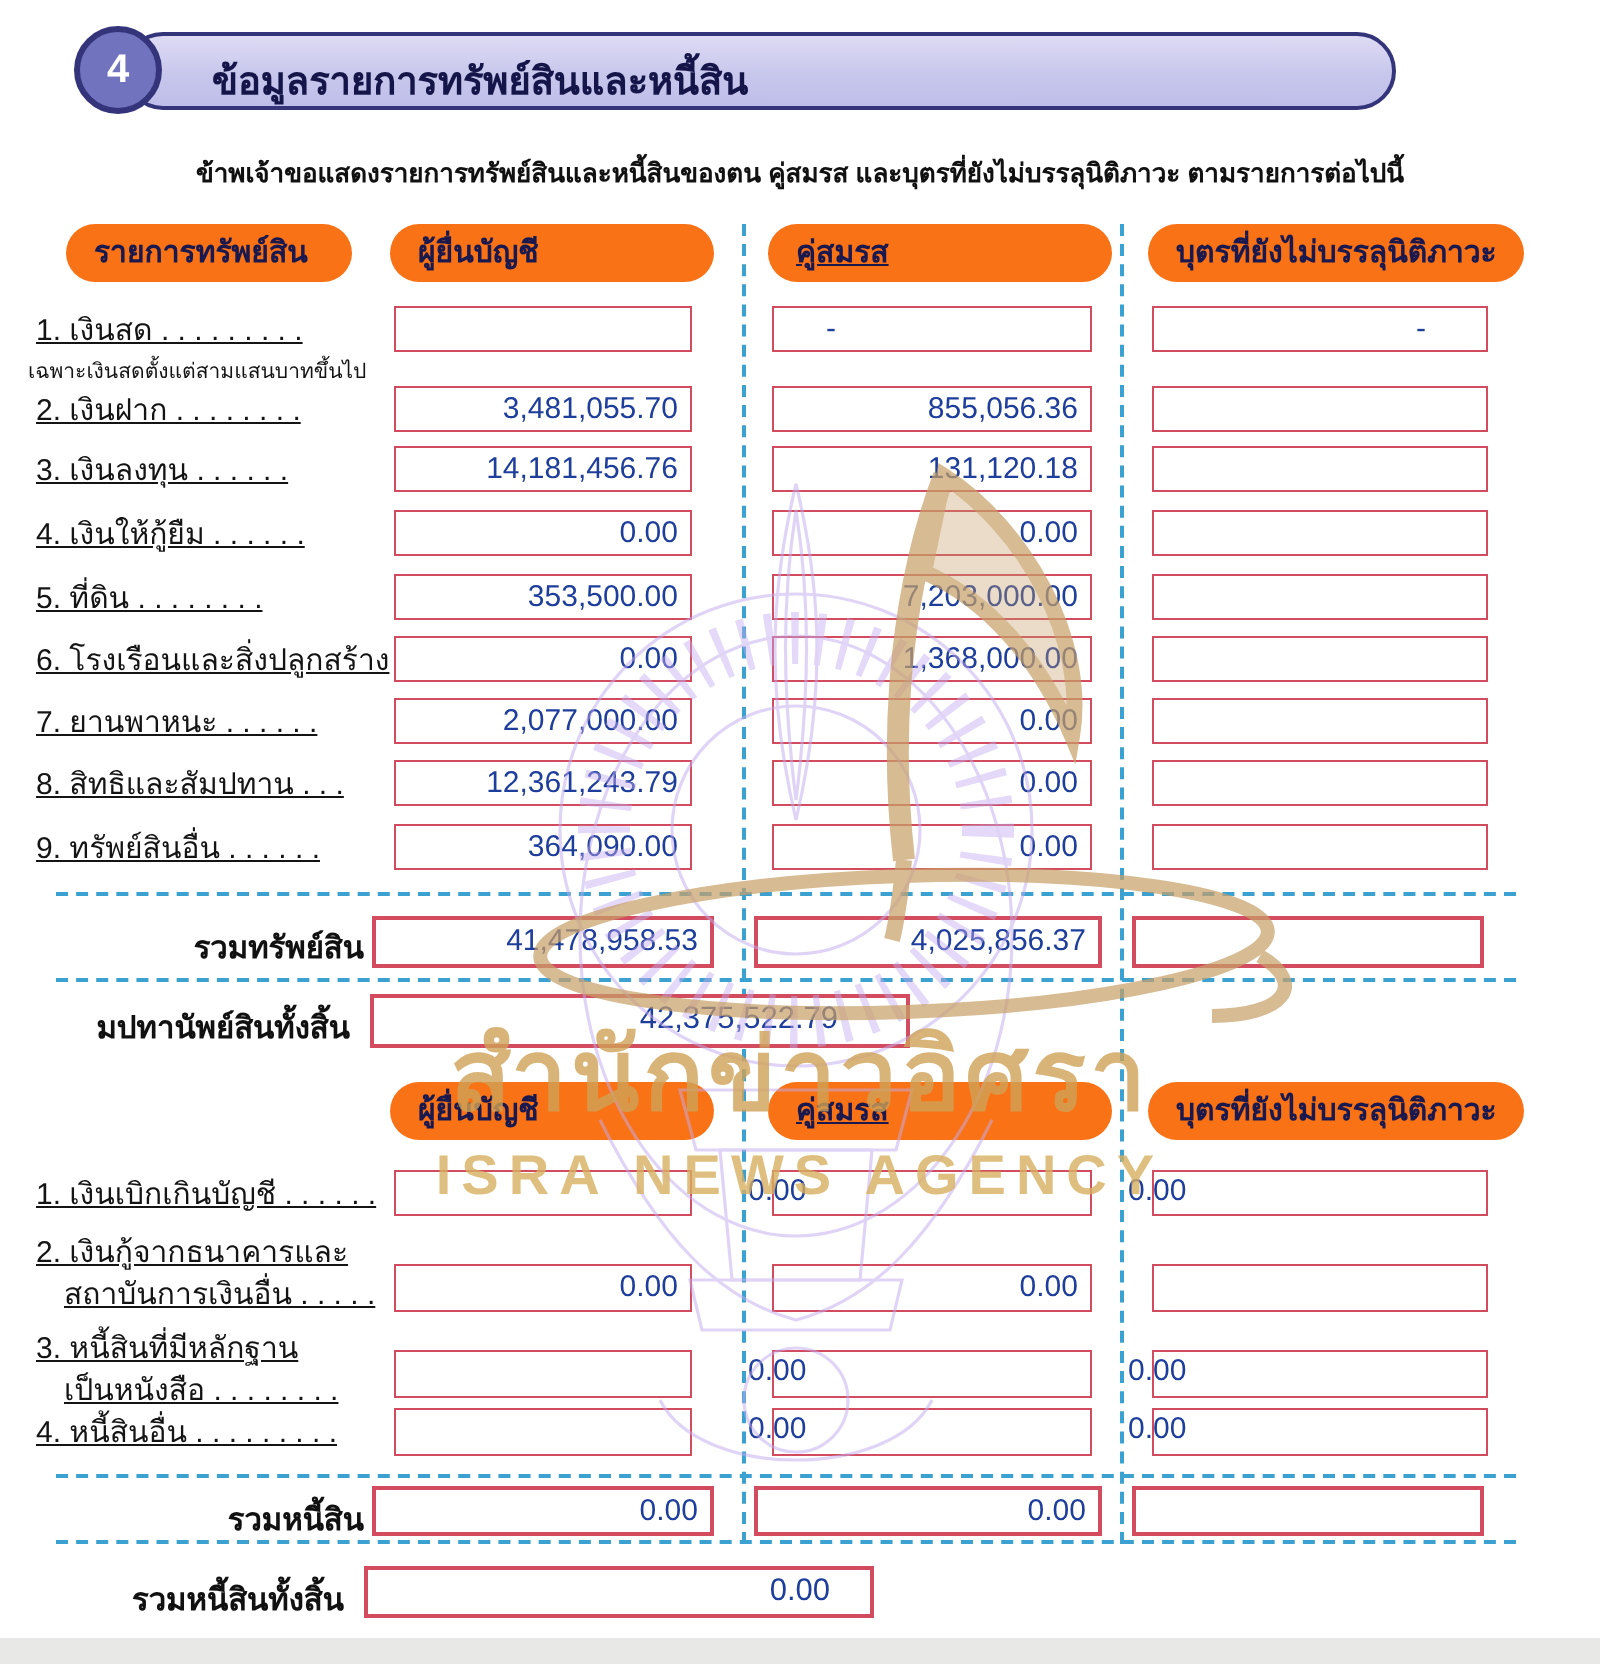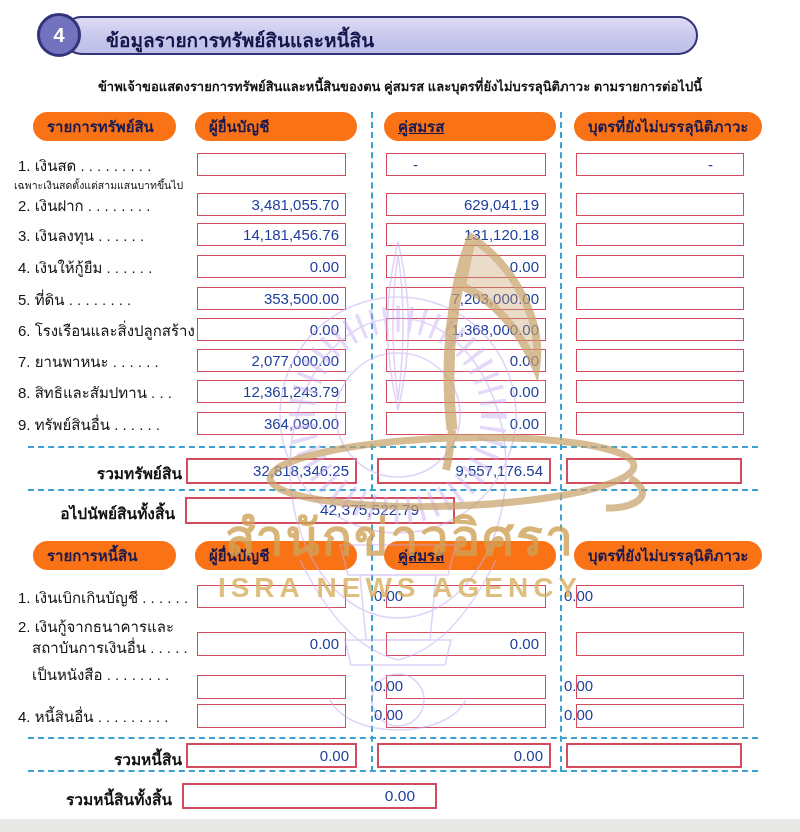--- a/index.html
+++ b/index.html
@@ -23,21 +23,21 @@
         white-space:nowrap;}
   .prow-a{top:112px;} .prow-l{top:541px;}
   .p0{left:33px;width:143px;} .p1{left:195px;width:162px;} .p2{left:384px;width:172px;text-decoration:underline;}
   .p3{left:574px;width:188px;}
 
   
   .vline{position:absolute;top:112px;height:660px;width:0;border-left:2px dashed #3ba1d0;z-index:1;}
   .hdash{position:absolute;left:28px;width:730px;height:0;border-top:2.5px dashed #3ba1d0;z-index:1;}
 
   
-  .lbl{position:absolute;left:18px;width:180px;font-size:15px;color:#141414;line-height:21px;}
+  .lbl{position:absolute;left:18px;width:180px;font-size:15px;color:#141414;line-height:21px;text-decoration:underline;}
   .lbl2{padding-left:14px;}
   .note{position:absolute;left:14px;top:177px;font-size:10.5px;color:#141414;text-align:center;}
   .box{position:absolute;height:23px;background:#fff;border:1.5px solid #d24b5e;
        box-sizing:border-box;z-index:2;}
   .c1{left:197px;width:149px;} .c2{left:386px;width:160px;} .c3{left:576px;width:168px;}
   .val{display:block;text-align:right;padding:1px 6px 0 0;font-size:15px;color:#1e3e9c;
        line-height:19px;white-space:nowrap;}
   .val-dash-left{text-align:left;padding-left:26px;}
   .val-dash-right{padding-right:30px;}
   .strad{position:absolute;left:-13px;top:1px;font-size:15px;color:#1e3e9c;z-index:3;white-space:nowrap;}
@@ -88,21 +88,21 @@
     </div>
   <div class="box c3" style="top:153px">
       <span class="val val-dash-right">-</span>
     </div>
 
   <div class="lbl" style="top:195px">2. เงินฝาก  .  .  .  .  .  .  .  .</div>
   <div class="box c1" style="top:193px">
       <span class="val">3,481,055.70</span>
     </div>
   <div class="box c2" style="top:193px">
-      <span class="val">629,041.19</span>
+      <span class="val">855,056.36</span>
     </div>
   <div class="box c3" style="top:193px">
       <span class="val"></span>
     </div>
 
   <div class="lbl" style="top:225px">3.  เงินลงทุน  .  .  .  .  .  .</div>
   <div class="box c1" style="top:223px">
       <span class="val">14,181,456.76</span>
     </div>
   <div class="box c2" style="top:223px">
@@ -174,36 +174,35 @@
   <div class="box c2" style="top:412px">
       <span class="val">0.00</span>
     </div>
   <div class="box c3" style="top:412px">
       <span class="val"></span>
     </div>
 
   <div class="hdash" style="top:446px"></div>
   <div class="tot-lbl" style="top:461px">รวมทรัพย์สิน</div>
   <div class="tbox tc1" style="top:458px">
-      <span class="val">32,818,346.25</span>
+      <span class="val">41,478,958.53</span>
     </div>
   <div class="tbox tc2" style="top:458px">
-      <span class="val">9,557,176.54</span>
+      <span class="val">4,025,856.37</span>
     </div>
   <div class="tbox tc3" style="top:458px">
       <span class="val"></span>
     </div>
   <div class="hdash" style="top:489px"></div>
 
-  <div class="tot-lbl" style="top:501px;width:175px">อไปนัพย์สินทั้งสิ้น</div>
+  <div class="tot-lbl" style="top:501px;width:175px">มปทานัพย์สินทั้งสิ้น</div>
   <div class="gbox" style="top:497px;left:185px;width:270px;height:27px">
     <span class="gval" style="padding-right:34px">42,375,522.79</span>
   </div>
 
-  <div class="pill prow-l p0">รายการหนี้สิน</div>
   <div class="pill prow-l p1">ผู้ยื่นบัญชี</div>
   <div class="pill prow-l p2">คู่สมรส</div>
   <div class="pill prow-l p3">บุตรที่ยังไม่บรรลุนิติภาวะ</div>
 
   <div class="lbl" style="top:587px">1. เงินเบิกเกินบัญชี . . . . . .</div>
   <div class="box c1" style="top:585px">
       <span class="val"></span>
     </div>
   <div class="box c2" style="top:585px">
       <span class="strad">0.00</span>
@@ -220,20 +219,21 @@
       <span class="val">0.00</span>
     </div>
   <div class="box c2" style="top:632px;height:24px">
       <span class="val">0.00</span>
     </div>
   <div class="box c3" style="top:632px;height:24px">
       <span class="val"></span>
     </div>
 
   <div class="lbl" style="top:664px">
+    <div>3.  หนี้สินที่มีหลักฐาน</div>
     <div class="lbl2">เป็นหนังสือ  . . . . . . . .</div>
   </div>
   <div class="box c1" style="top:675px;height:24px">
       <span class="val"></span>
     </div>
   <div class="box c2" style="top:675px;height:24px">
       <span class="strad">0.00</span>
     </div>
   <div class="box c3" style="top:675px;height:24px">
       <span class="strad">0.00</span>

